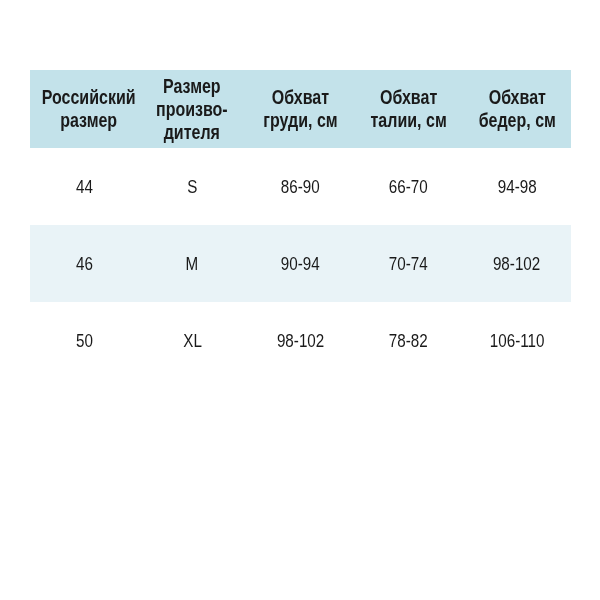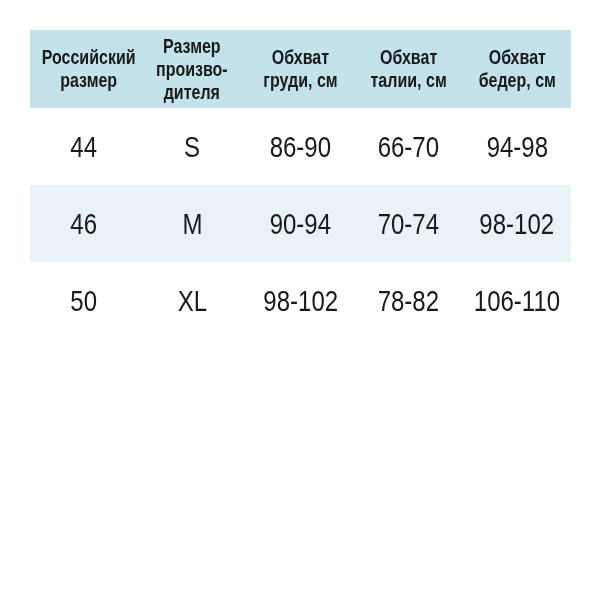--- a/index.html
+++ b/index.html
@@ -10,20 +10,21 @@
     height: 600px;
     font-family: "Liberation Sans", sans-serif;
     color: var(--text, #1a1a1a);
   }
   .canvas {
     position: relative;
     width: 600px;
     height: 432px;
     background: var(--page-bg, #ffffff);
     overflow: hidden;
+    margin-top: 40px;
   }
   table.size-table {
     position: absolute;
     left: 30px;
     top: 30px;
     width: 541px;
     border-collapse: collapse;
     table-layout: fixed;
     border: none;
   }
@@ -35,21 +36,21 @@
     line-height: 23px;
     text-align: center;
     vertical-align: middle;
     padding: 0;
     color: var(--text, #1a1a1a);
   }
   tbody td {
     height: 77px;
     text-align: center;
     vertical-align: middle;
-    font-size: 30px;
+    font-size: 19px;
     font-weight: normal;
     padding: 0;
     background: var(--row-bg, #ffffff);
     color: var(--text, #1a1a1a);
   }
   tbody tr:nth-child(even) td {
     background: var(--row-alt-bg, #e9f3f7);
   }
   .cell-text {
     display: inline-block;

